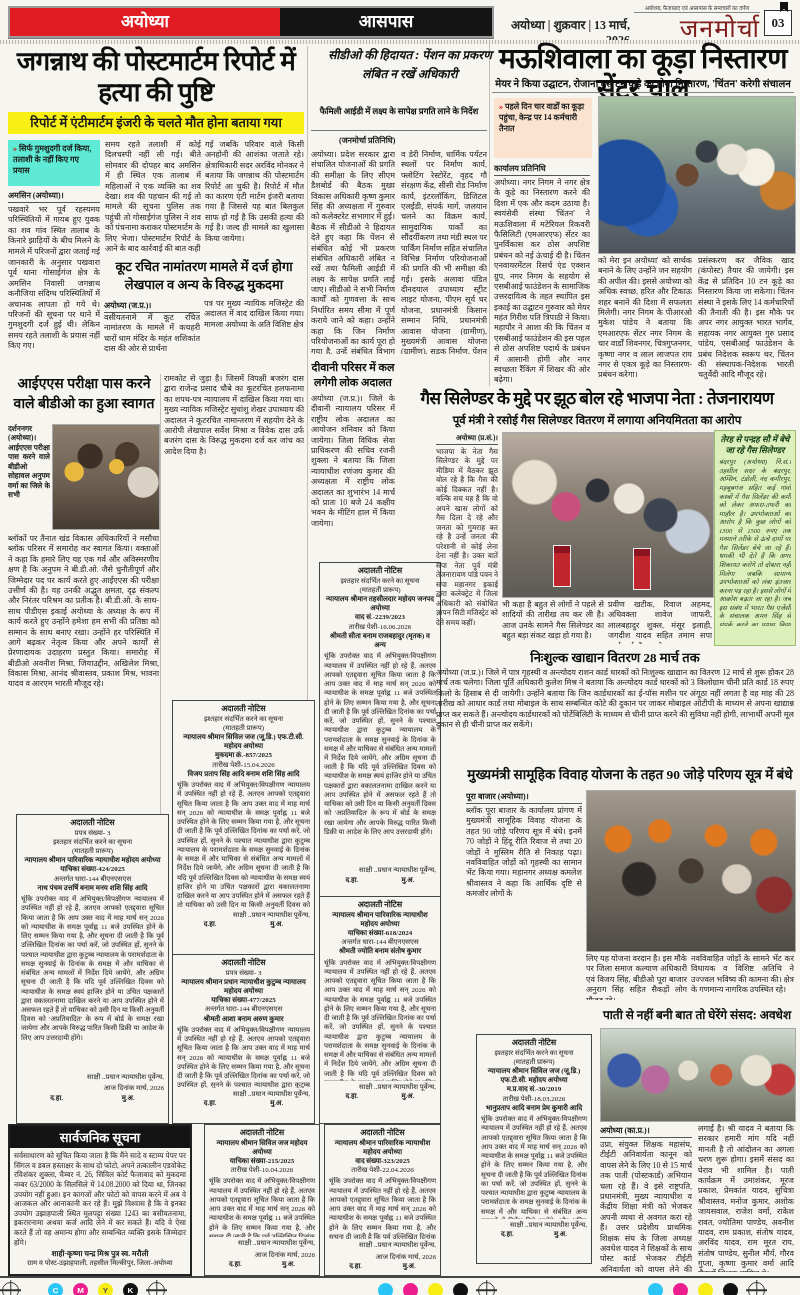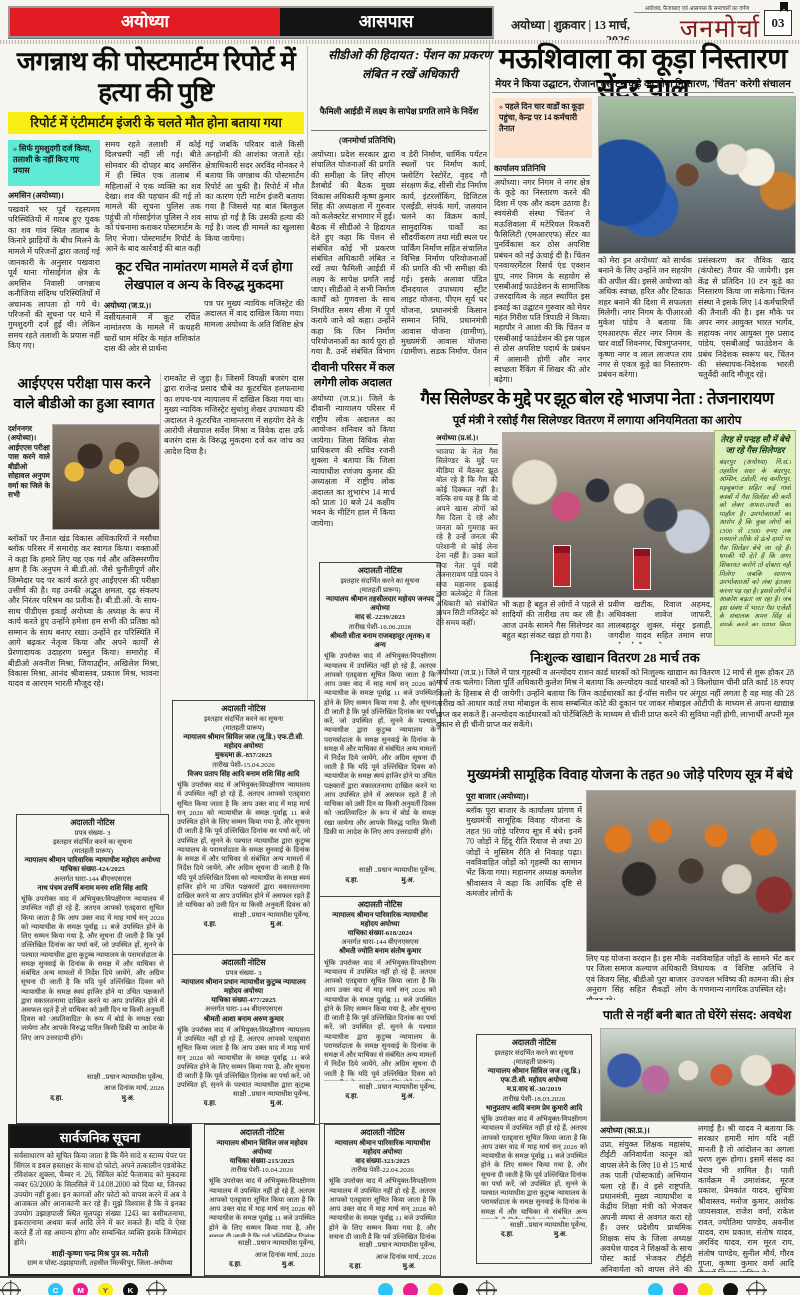--- a/index.html
+++ b/index.html
@@ -221,21 +221,21 @@
       radial-gradient(circle at 92% 60%, #c77f2f 0 9%, transparent 10%),
       radial-gradient(circle at 45% 50%, #6b4a35 0 8%, transparent 9%),
       linear-gradient(180deg,#a8c3a6 0%,#8fa58f 25%,#6f7a80 55%,#4e545c 100%);"></div>
   <div class="abs bd" style="left:494px;top:178px;width:96px;height:208px;">अयोध्या। नगर निगम ने नगर क्षेत्र के कूड़े का निस्तारण करने की दिशा में एक और कदम उठाया है। स्वयंसेवी संस्था 'चिंतन' ने मऊशिवाला में मटेरियल रिकवरी फैसिलिटी (एमआरएफ) सेंटर का पुनर्विकास कर ठोस अपशिष्ट प्रबंधन को नई ऊंचाई दी है। चिंतन एनवायरमेंटल रिसर्च एंड एक्शन ग्रुप, नगर निगम के सहयोग से एसबीआई फाउंडेशन के सामाजिक उत्तरदायित्व के तहत स्थापित इस इकाई का उद्घाटन गुरुवार को मेयर महंत गिरीश पति त्रिपाठी ने किया। महापौर ने आशा की कि चिंतन व एसबीआई फाउंडेशन की इस पहल से ठोस अपशिष्ट पदार्थ के प्रबंधन में आसानी होगी और नगर स्वच्छता रैंकिंग में शिखर की ओर बढ़ेगा।</div>
   <div class="abs bd" style="left:598px;top:256px;width:94px;height:130px;">को मेरा इन अयोध्या' को सार्थक बनाने के लिए उन्होंने जन सहयोग की अपील की। इससे अयोध्या को अधिक स्वच्छ, हरित और टिकाऊ शहर बनाने की दिशा में सफलता मिलेगी। नगर निगम के पीआरओ मुकेश पांडेय ने बताया कि एमआरएफ सेंटर नगर निगम के चार वार्डों शिवनगर, चित्रगुप्तनगर, कृष्णा नगर व लाल लाजपत राय नगर से एकत्र कूड़े का निस्तारण-प्रबंधन करेगा।</div>
   <div class="abs bd" style="left:698px;top:256px;width:96px;height:130px;">प्रसंस्करण कर जैविक खाद (कंपोस्ट) तैयार की जायेगी। इस केंद्र से प्रतिदिन 10 टन कूड़े का निस्तारण किया जा सकेगा। चिंतन संस्था ने इसके लिए 14 कर्मचारियों की तैनाती की है। इस मौके पर अपर नगर आयुक्त भारत भार्गव, सहायक नगर आयुक्त गुरु प्रसाद पांडेय, एसबीआई फाउंडेशन के प्रबंध निदेशक स्वरूप थर, चिंतन की संस्थापक-निदेशक भारती चतुर्वेदी आदि मौजूद रहे।</div>
 
   <div class="abs hl" style="left:400px;top:388px;width:394px;height:22px;font-size:17px;line-height:22px;letter-spacing:-0.5px;">गैस सिलेण्डर के मुद्दे पर झूठ बोल रहे भाजपा नेता : तेजनारायण</div>
   <div class="abs hl" style="left:400px;top:412px;width:394px;height:16px;font-size:11.5px;line-height:16px;">पूर्व मंत्री ने रसोई गैस सिलेण्डर वितरण में लगाया अनियमितता का आरोप</div>
   <div class="abs" style="left:436px;top:432px;width:62px;height:214px;overflow:hidden;">
-    <div class="by" style="font-size:7.2px;">अयोध्या (प्र.सं.)।</div>
+    <div class="by" style="font-size:7.2px;text-align:right;">अयोध्या (प्र.सं.)।</div>
     <div class="bd" style="font-size:7.3px;height:196px;margin-top:2px;">भाजपा के नेता गैस सिलेण्डर के मुद्दे पर मीडिया में बैठकर झूठ बोल रहे है कि गैस की कोई दिक्कत नहीं है। बल्कि सच यह है कि वो अपने खास लोगों को गैस दिला दे रहे और जनता को गुमराह कर रहे है उन्हें जनता की परेशानी से कोई लेना देना नहीं है। उक्त बातें सपा नेता पूर्व मंत्री तेजनारायण पांडे पवन ने सपा महानगर इकाई द्वारा कलेक्ट्रेट में जिला अधिकारी को संबोधित ज्ञापन सिटी मजिस्ट्रेट को देते समय कहीं।</div>
   </div>
   <div class="photo" style="left:502px;top:432px;width:210px;height:164px;background:
       radial-gradient(circle at 15% 30%, #e8e0ce 0 10%, transparent 11%),
       radial-gradient(circle at 30% 45%, #c94f7c 0 8%, transparent 9%),
       radial-gradient(circle at 45% 35%, #2e3238 0 7%, transparent 8%),
       radial-gradient(circle at 60% 40%, #ece6da 0 9%, transparent 10%),
       radial-gradient(circle at 75% 50%, #3d4450 0 9%, transparent 10%),
       radial-gradient(circle at 88% 60%, #c5cdd8 0 10%, transparent 11%),
       linear-gradient(180deg,#b9ada0 0%,#8d8478 35%,#5d5a55 100%);">

